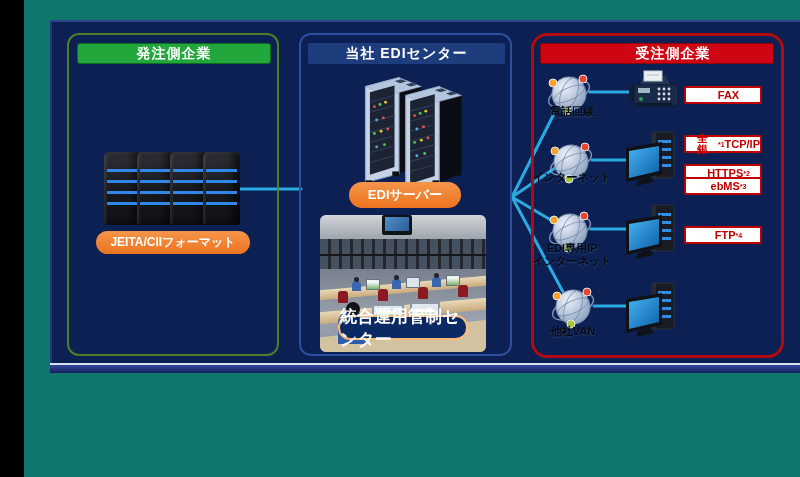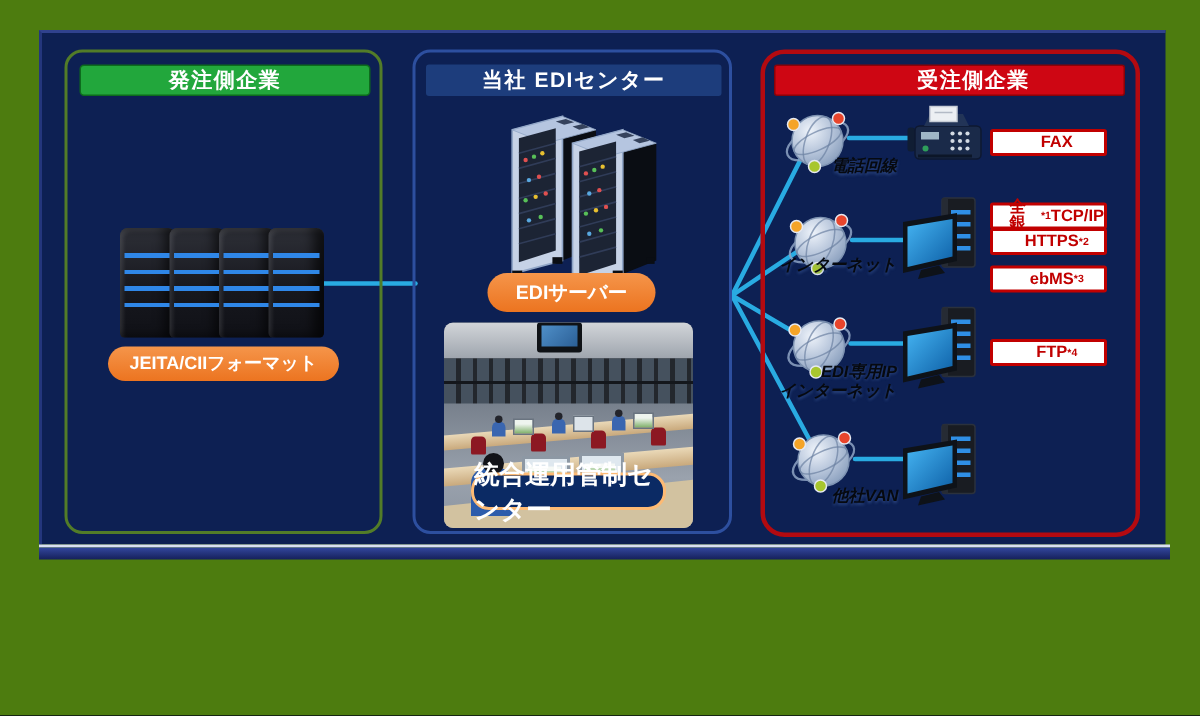--- a/index.html
+++ b/index.html
@@ -1,18 +1,18 @@
 <!DOCTYPE html>
 <html><head>
 <meta charset="utf-8">
 <style>
   html,body{margin:0;padding:0;background:#000;}
   body{width:800px;height:477px;position:relative;overflow:hidden;
        font-family:"Liberation Sans","DejaVu Sans",sans-serif;}
-  .stage{position:absolute;inset:0;background:#4d7c0f;}
+  .stage{position:absolute;inset:0;background:#0f766e;margin-left:24px;}
   .panel{position:absolute;left:26px;top:20px;width:751px;height:343px;background:#0d2053;
          border-top:2px solid #30428e;border-left:2px solid #24367c;box-sizing:border-box;}
   .bottom-line-light{position:absolute;left:26px;top:363px;width:754px;height:2px;background:#d9dff2;}
   .bottom-line-blue{position:absolute;left:26px;top:365px;width:754px;height:8px;
          background:linear-gradient(180deg,#33479e,#15205a);}
   .box{position:absolute;box-sizing:border-box;background:transparent;}
   .box.left{left:43px;top:33px;width:212px;height:323px;border:2px solid #527c28;border-radius:12px;}
   .box.mid{left:275px;top:33px;width:213px;height:323px;border:2px solid #2d4f9f;border-radius:12px;}
   .box.right{left:507px;top:33px;width:253px;height:325px;border:3px solid #b30a10;border-radius:16px;}
   .hdr{position:absolute;height:21px;display:flex;align-items:center;justify-content:center;
@@ -27,22 +27,22 @@
   .pill.navy{background:#0b2a64;border:2px solid #fdba74;border-radius:12px;font-size:17px;}
   
   .tower{position:absolute;width:37px;height:73px;border-radius:5px 5px 3px 3px;
      background:linear-gradient(180deg,#2e3038 0%,#17181e 55%,#101117 100%);
      box-shadow:inset -7px 0 8px rgba(0,0,0,.65), inset 2px 2px 3px rgba(255,255,255,.12);}
   .tower::before{content:"";position:absolute;left:3px;right:3px;top:9px;height:45px;
      background:repeating-linear-gradient(180deg,transparent 0 8px,#2f87e8 8px 11px);}
   
   .wires{position:absolute;left:0;top:0;pointer-events:none;}
   
-  .netlabel{position:absolute;width:100px;text-align:right;font-weight:bold;font-size:11px;
-     color:#06090f;text-shadow:0 1px 2px rgba(96,136,208,.4);line-height:13px;font-style:italic;}
+  .netlabel{position:absolute;width:100px;text-align:center;font-weight:bold;font-size:11px;
+     color:#06090f;text-shadow:0 1px 2px rgba(96,136,208,.4);line-height:13px;}
   
   .proto{position:absolute;left:660px;width:78px;height:18px;background:#fff;border:2px solid #c10000;
      border-radius:2px;box-sizing:border-box;display:flex;align-items:center;justify-content:center;
      color:#c10000;font-weight:bold;font-size:11px;line-height:1;padding-left:11px;}
   .proto sup{font-size:7px;vertical-align:super;line-height:1;}
   .icon{position:absolute;}
   
   .photo{position:absolute;left:296px;top:215px;width:166px;height:137px;border-radius:6px;
      overflow:hidden;background:#5f6872;}
   .ph{position:absolute;}
@@ -256,21 +256,21 @@
   <div class="proto" style="top:86px">
     <span>FAX</span>
       <sup></sup>
       <span></span>
   </div>
   <div class="proto" style="top:135px">
     <span>全銀</span>
       <sup>*1</sup>
       <span>TCP/IP</span>
   </div>
-  <div class="proto" style="top:152px">
+  <div class="proto" style="top:164px">
     <span>HTTPS</span>
       <sup>*2</sup>
       <span></span>
   </div>
   <div class="proto" style="top:177px">
     <span>ebMS</span>
       <sup>*3</sup>
       <span></span>
   </div>
   <div class="proto" style="top:226px">

